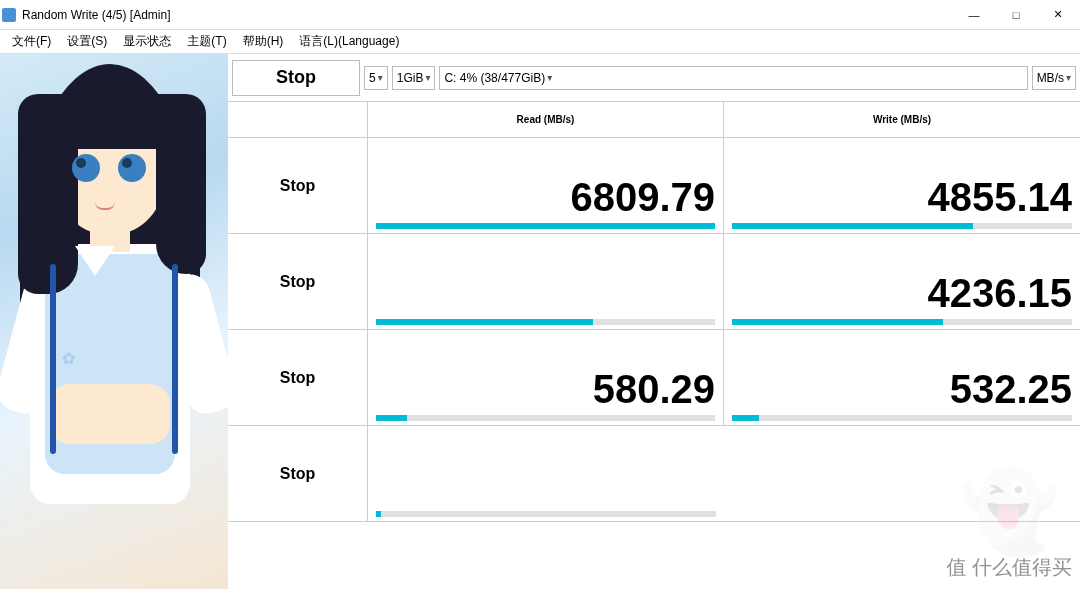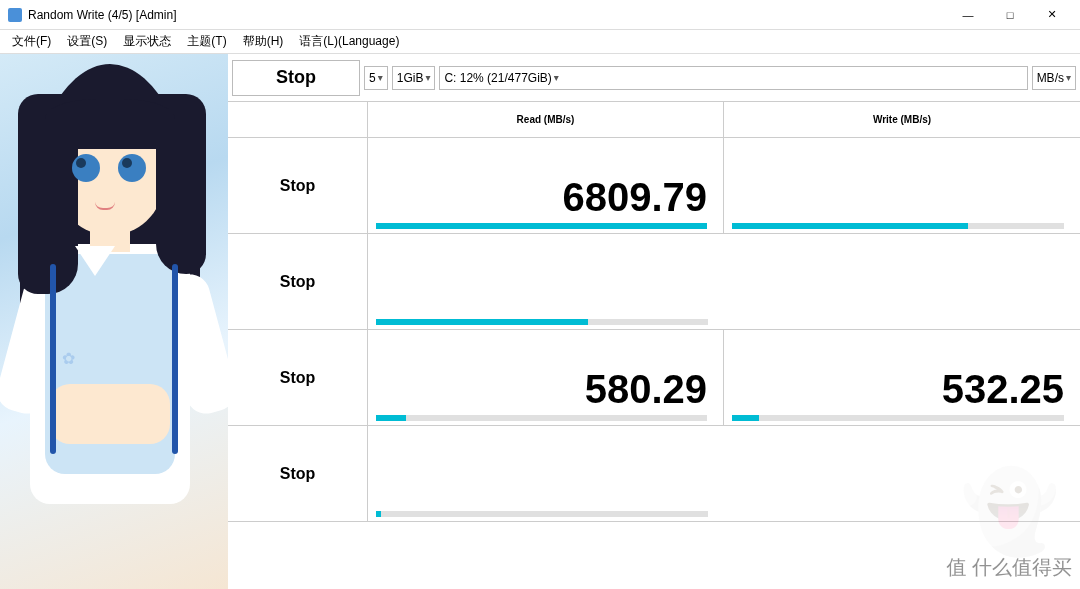--- a/index.html
+++ b/index.html
@@ -12,21 +12,21 @@
       position: relative;
     }
 
     
     .title-bar {
       background: #fff;
       height: 30px;
       display: flex;
       align-items: center;
       justify-content: space-between;
-      padding: 0 8px;
+      padding: 0 2px;
       border-bottom: 1px solid #ddd;
       font-size: 12px;
       color: #000;
     }
     .title-bar-left {
       display: flex;
       align-items: center;
       gap: 6px;
     }
     .title-bar-icon {
@@ -167,21 +167,21 @@
       border-right: 1px solid #ccc;
       background: #fff;
       cursor: pointer;
     }
 
     .value-cell {
       display: flex;
       flex-direction: column;
       align-items: flex-end;
       justify-content: flex-end;
-      padding: 8px 16px 4px 8px;
+      padding: 8px 8px 4px 8px;
       border-right: 1px solid #ccc;
       background: #fff;
       position: relative;
     }
     .value-cell:last-child { border-right: none; }
 
     .value-number {
       font-size: 40px;
       font-weight: bold;
       color: #000;
@@ -495,21 +495,21 @@
       <button class="stop-btn-top">Stop</button>
       <div class="dropdown">
         <span>5</span>
         <span class="dropdown-arrow">▾</span>
       </div>
       <div class="dropdown">
         <span>1GiB</span>
         <span class="dropdown-arrow">▾</span>
       </div>
       <div class="dropdown" style="flex:1; min-width:140px;">
-        <span>C: 12% (21/477GiB)</span>
+        <span>C: 4% (38/477GiB)</span>
         <span class="dropdown-arrow">▾</span>
       </div>
       <div class="dropdown">
         <span>MB/s</span>
         <span class="dropdown-arrow">▾</span>
       </div>
     </div>
 
     <div class="header-row">
       <div class="header-cell"></div>
@@ -519,33 +519,40 @@
 
     <div class="data-row">
       <div class="row-btn">Stop</div>
       <div class="value-cell">
         <span class="value-number">6809.79</span>
         <div class="progress-bar-container">
           <div class="progress-bar" style="width:100%"></div>
         </div>
       </div>
       <div class="value-cell">
+        <span class="value-number">4855.14</span>
         <div class="progress-bar-container">
           <div class="progress-bar" style="width:71%"></div>
         </div>
       </div>
     </div>
 
     <div class="data-row">
       <div class="row-btn">Stop</div>
       <div class="value-cell">
         <div class="progress-bar-container">
           <div class="progress-bar" style="width:64%"></div>
         </div>
       </div>
+      <div class="value-cell">
+        <span class="value-number">4236.15</span>
+        <div class="progress-bar-container">
+          <div class="progress-bar" style="width:62%"></div>
+        </div>
+      </div>
     </div>
 
     <div class="data-row">
       <div class="row-btn">Stop</div>
       <div class="value-cell">
         <span class="value-number">580.29</span>
         <div class="progress-bar-container">
           <div class="progress-bar" style="width:9%"></div>
         </div>
       </div>

